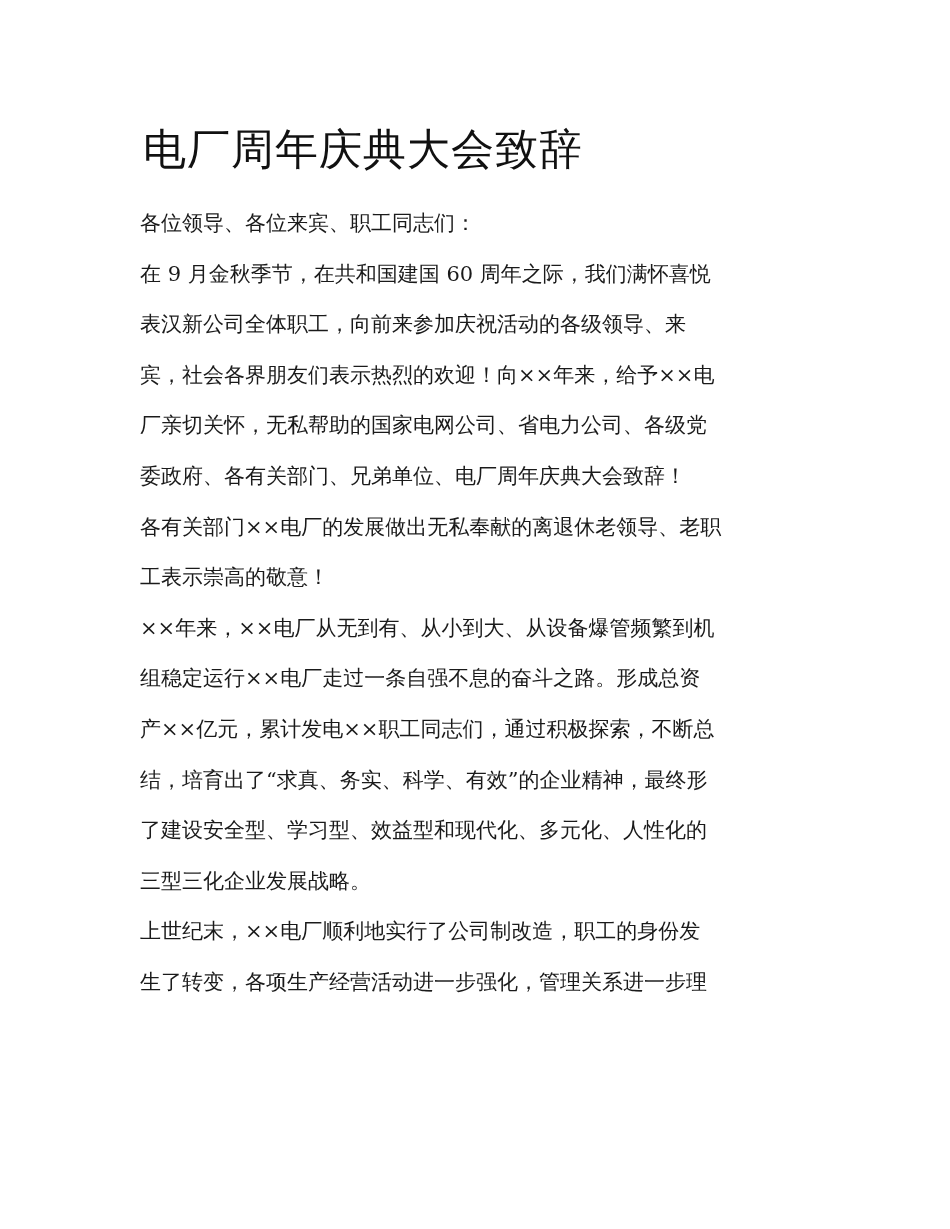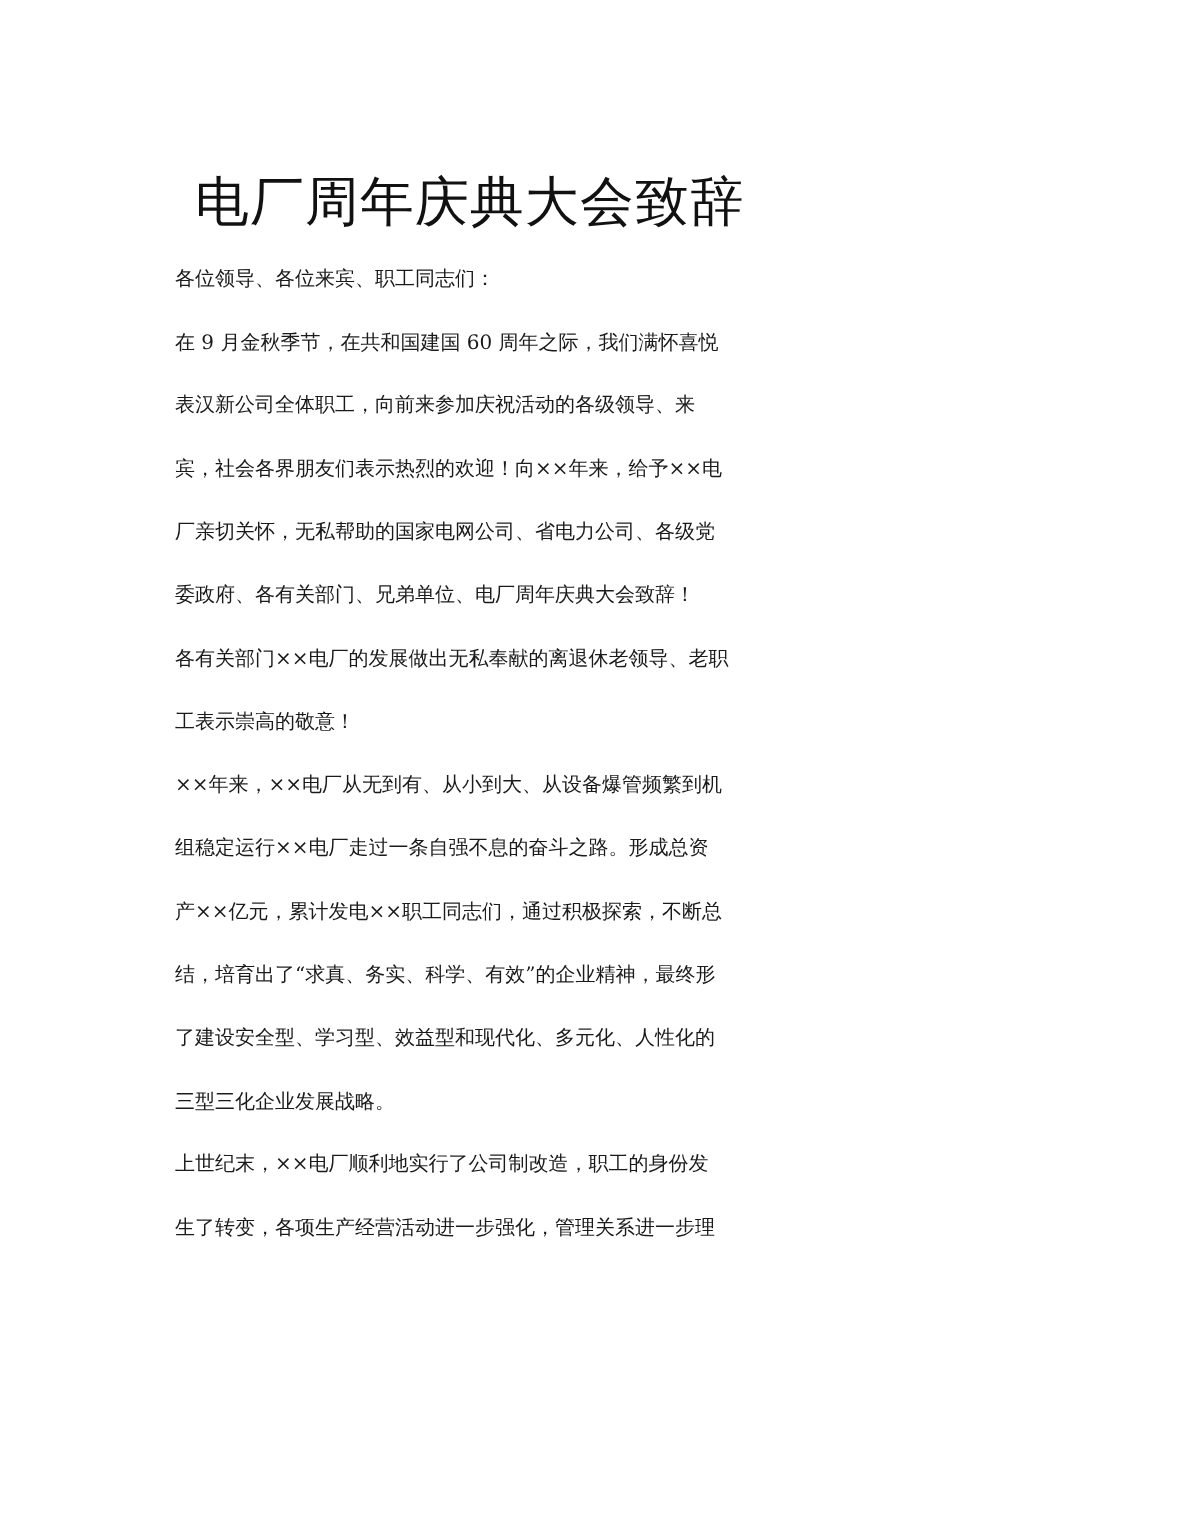--- a/index.html
+++ b/index.html
@@ -20,39 +20,39 @@
       left: 0;
       top: 0;
       width: 950px;
       height: 1229px;
       background: #ffffff;
     }
     .title {
       position: absolute;
       left: 140px;
       top: 116px;
-      margin: 16px;
+      margin: 3px;
       font-size: 43px;
       font-weight: normal;
       line-height: 60px;
       letter-spacing: 1px;
       color: #111111;
       white-space: nowrap;
     }
     .body-text {
       position: absolute;
       left: 140px;
       top: 198px;
       width: 680px;
     }
     .line {
       display: block;
       height: 50.6px;
       line-height: 50.6px;
-      font-size: 16px;
+      font-size: 21px;
       white-space: nowrap;
       color: #1a1a1a;
     }
   </style>
 </head>
 <body>
 
 <div class="page">
 
   <h1 class="title">电厂周年庆典大会致辞</h1>

